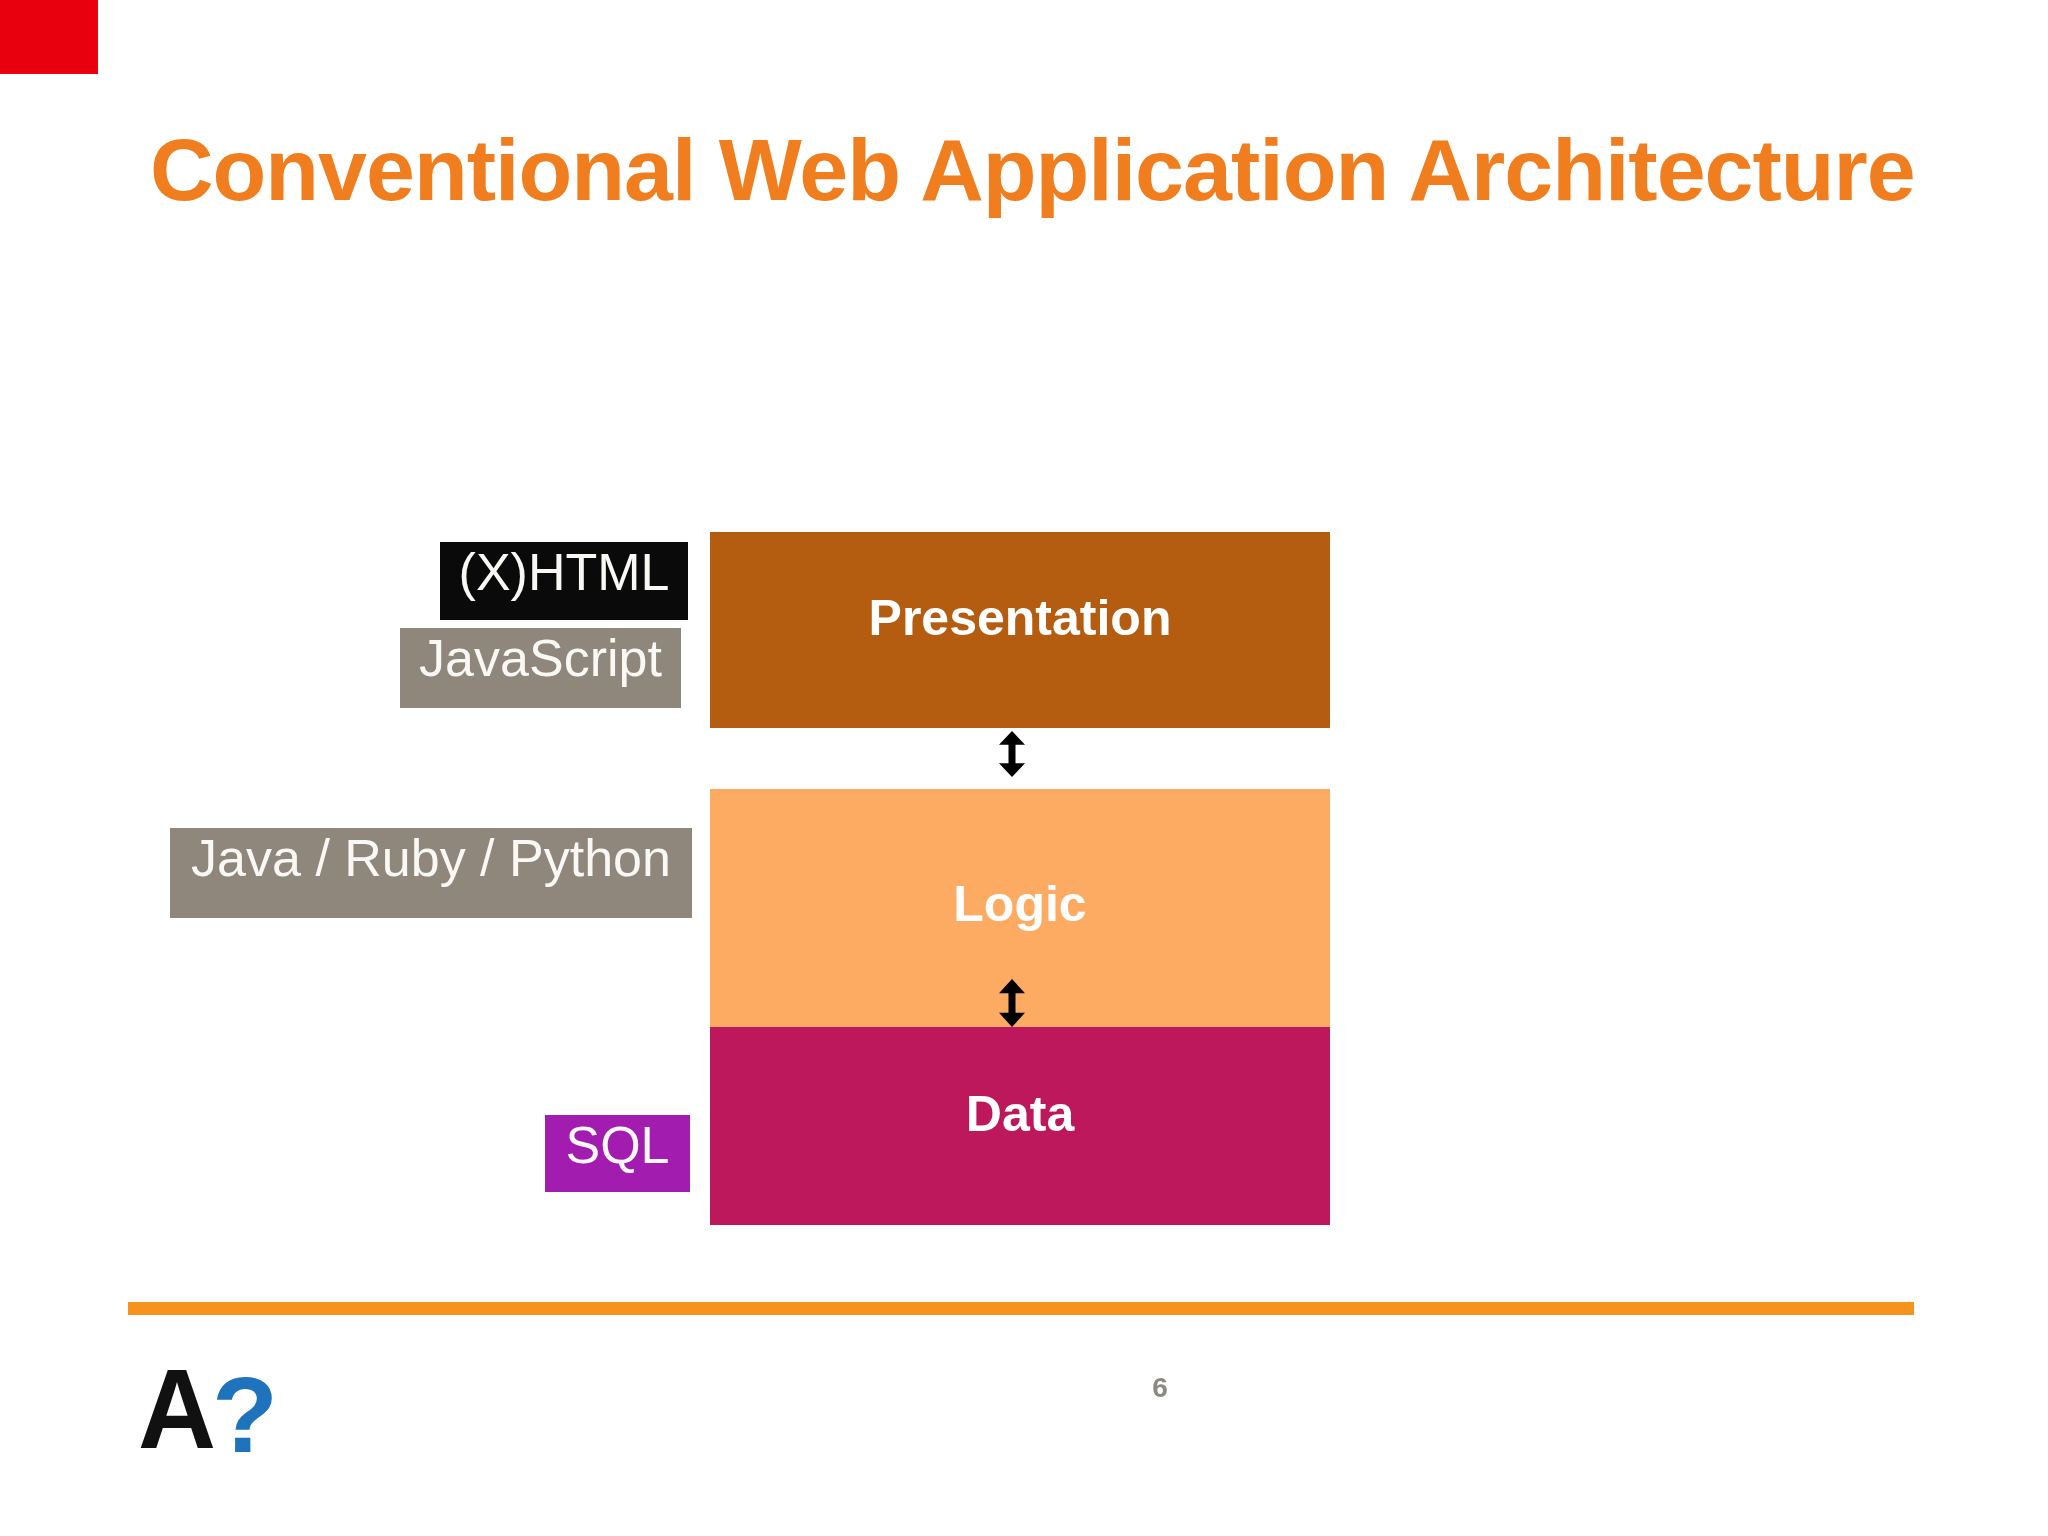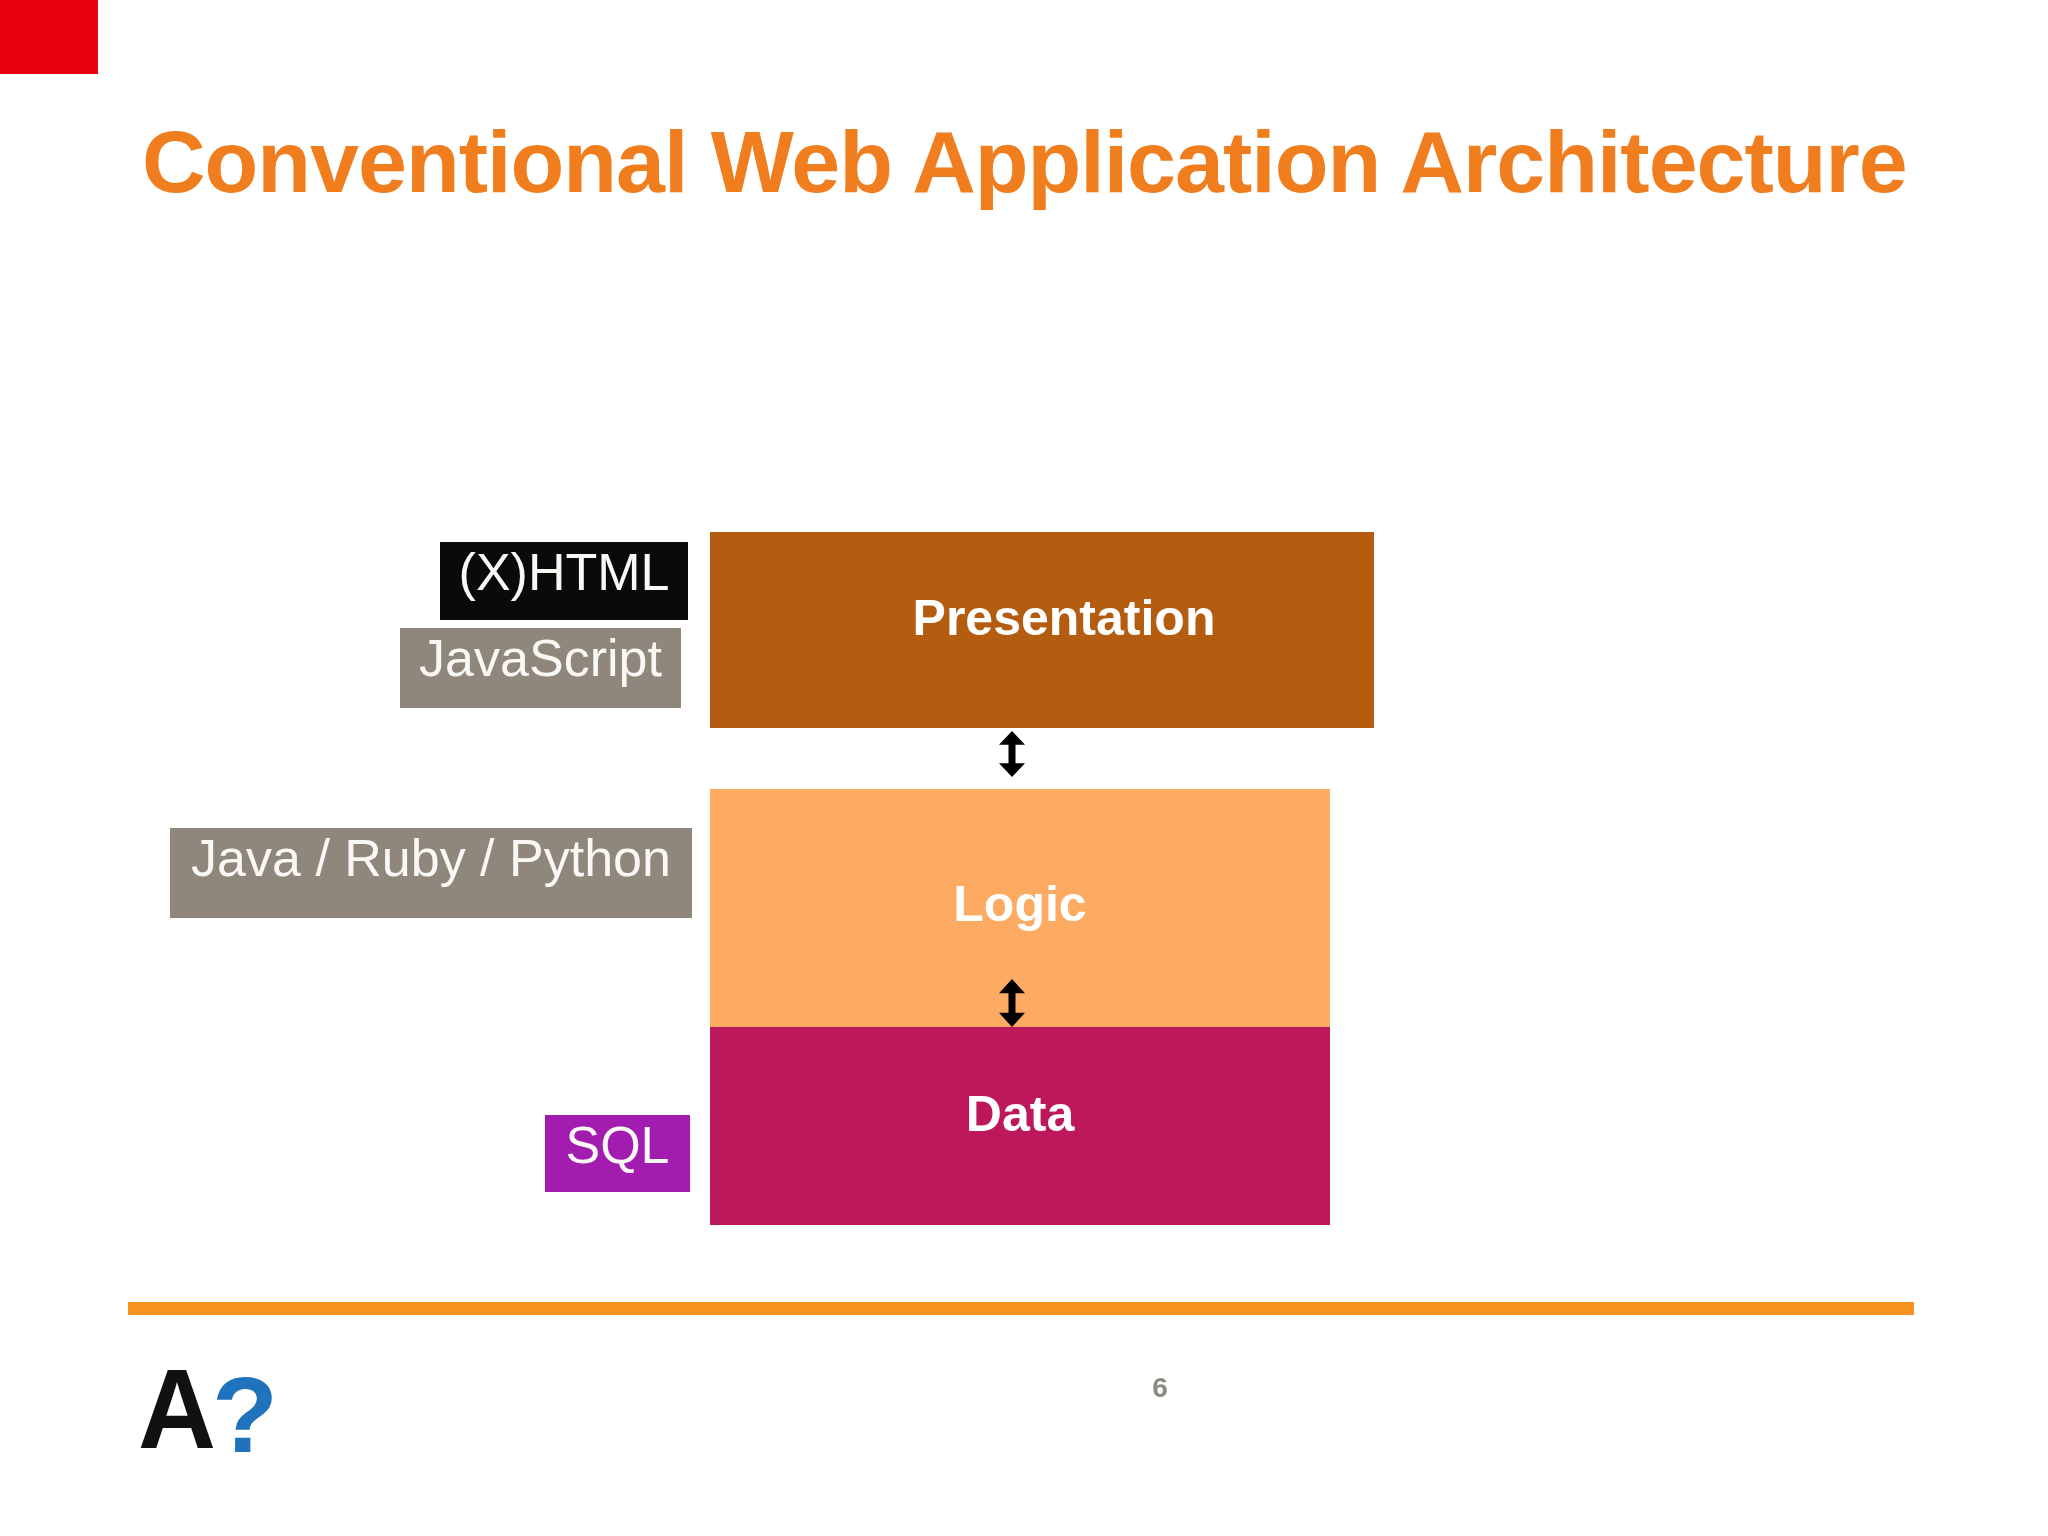--- a/index.html
+++ b/index.html
@@ -12,42 +12,42 @@
     font-family: "Liberation Sans", sans-serif;
   }
   .corner-marker {
     position: absolute;
     left: 0; top: 0;
     width: 98px; height: 74px;
   }
   .slide-title {
     position: absolute;
     left: 138px; top: 112px;
-    margin: 4px;
+    margin: 12px;
     font-size: 88px;
     font-weight: bold;
     line-height: 1.05;
     white-space: nowrap;
     letter-spacing: -1px;
   }
   .layer-box {
     position: absolute;
     left: 710px;
     width: 620px;
     display: flex;
     align-items: center;
     justify-content: center;
   }
   .layer-box .layer-label {
     color: #ffffff;
     font-size: 50px;
     font-weight: bold;
     transform: translateY(-12px);
   }
-  #box-presentation { top: 532px; height: 196px; padding-left: 44px; }
+  #box-presentation { top: 532px; height: 196px; }
   #box-logic        { top: 777px; height: 254px; margin-top: 12px; }
   #box-data         { top: 1027px; height: 198px; }
 
   .tech-label {
     position: absolute;
     display: flex;
     justify-content: center;
     color: #faf8f4;
     font-size: 52px;
     white-space: nowrap;

